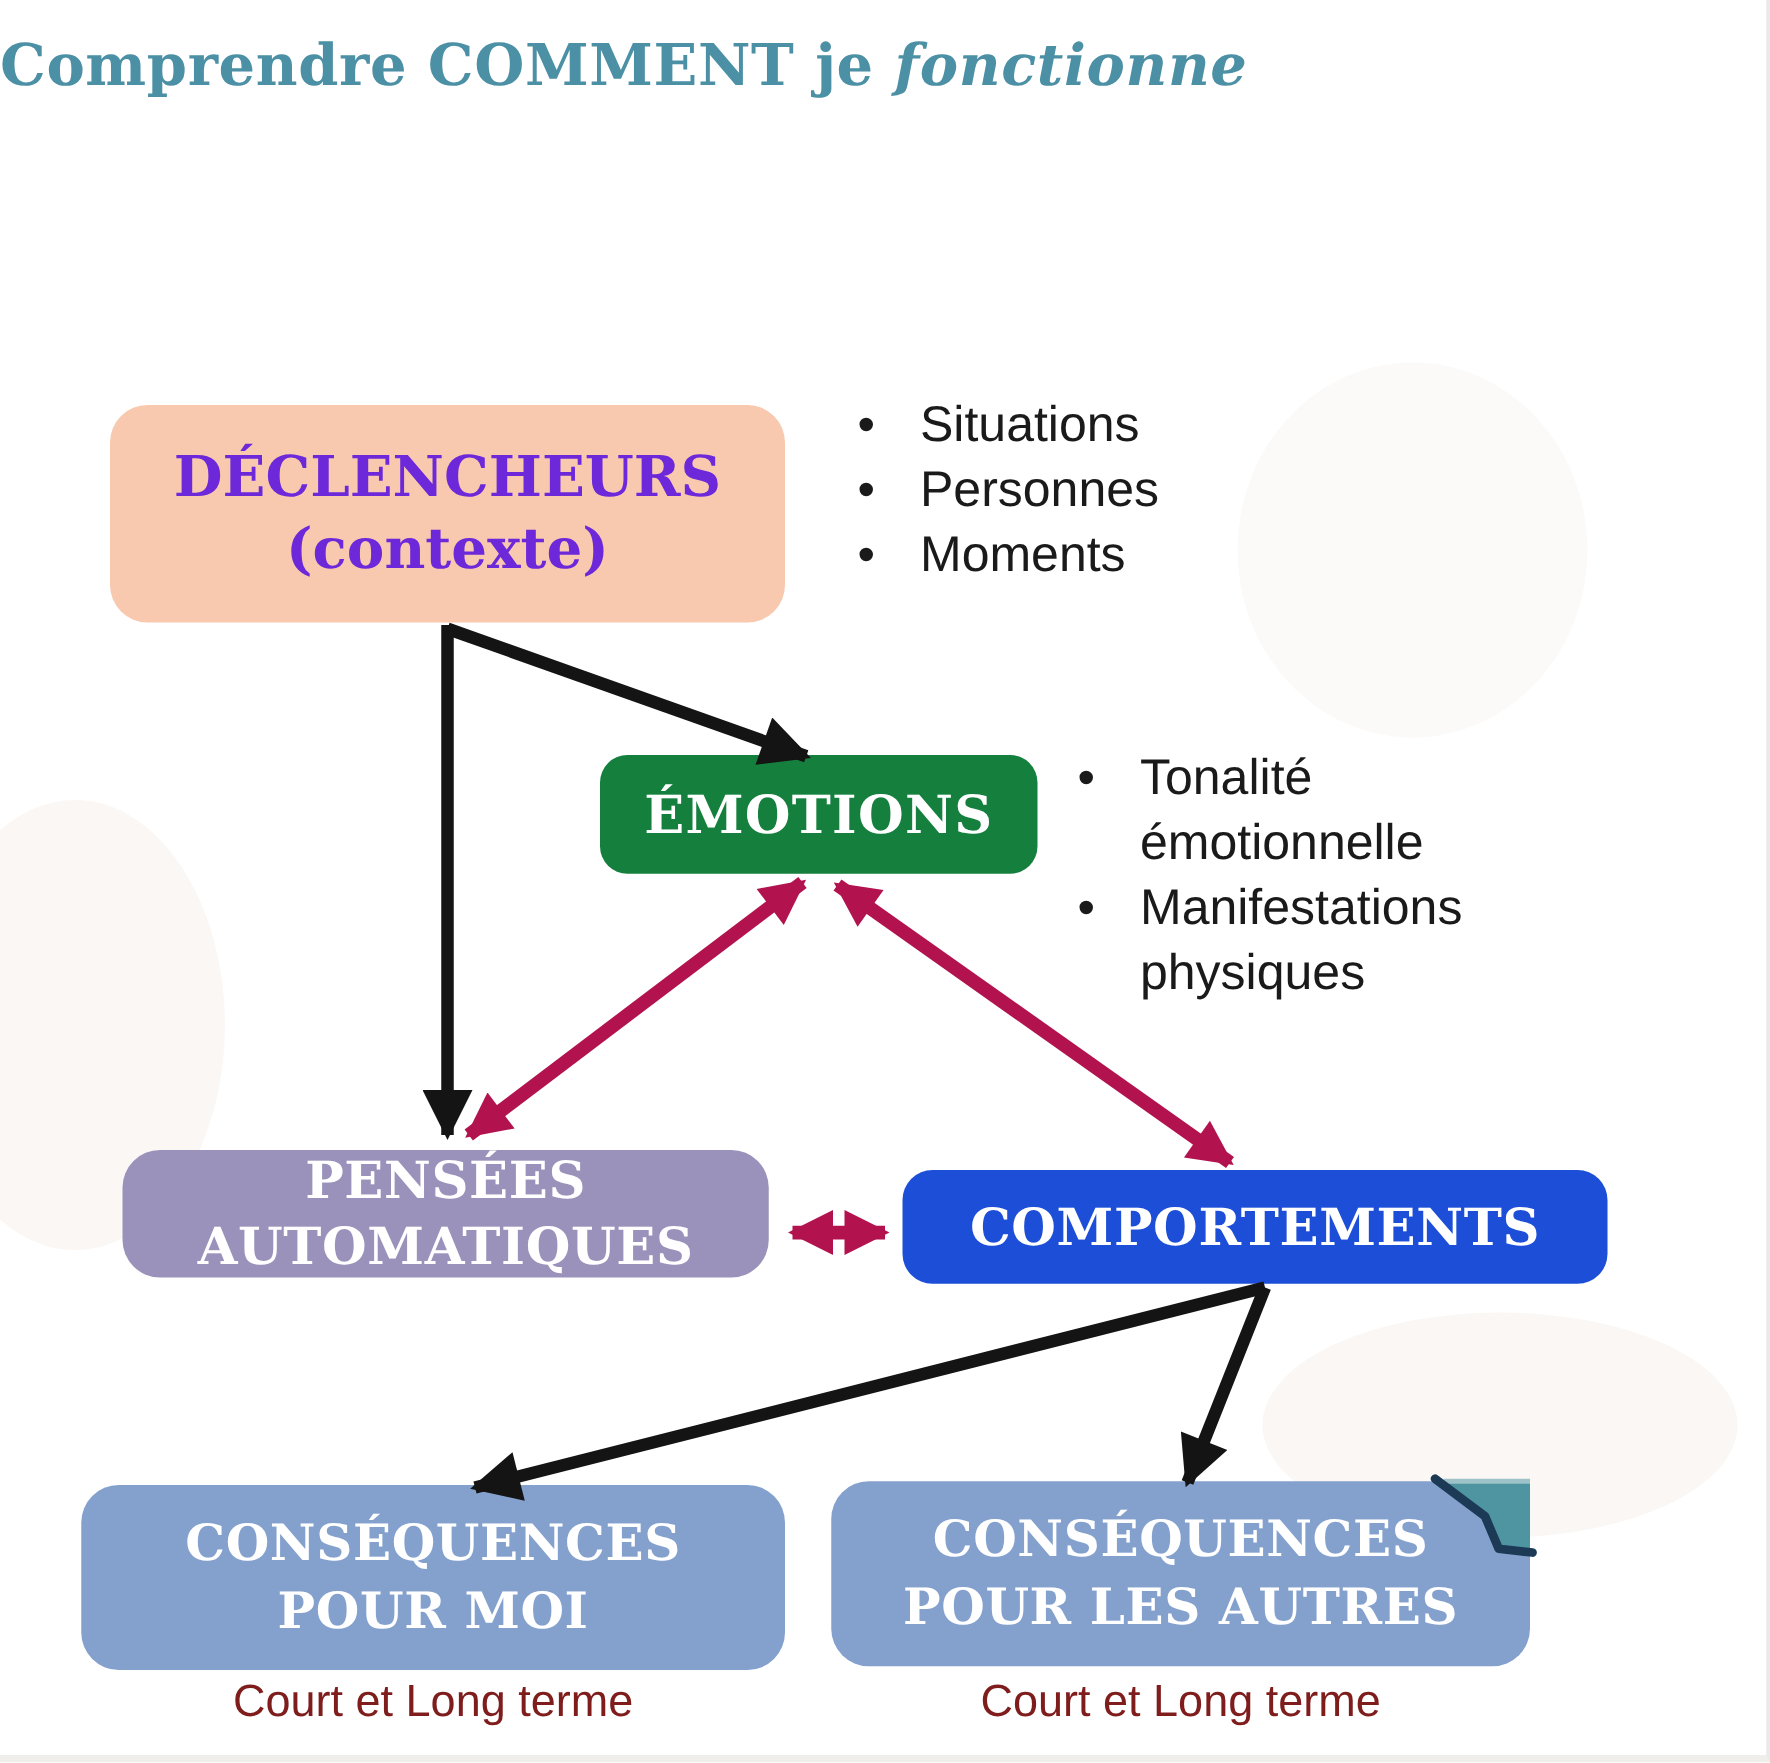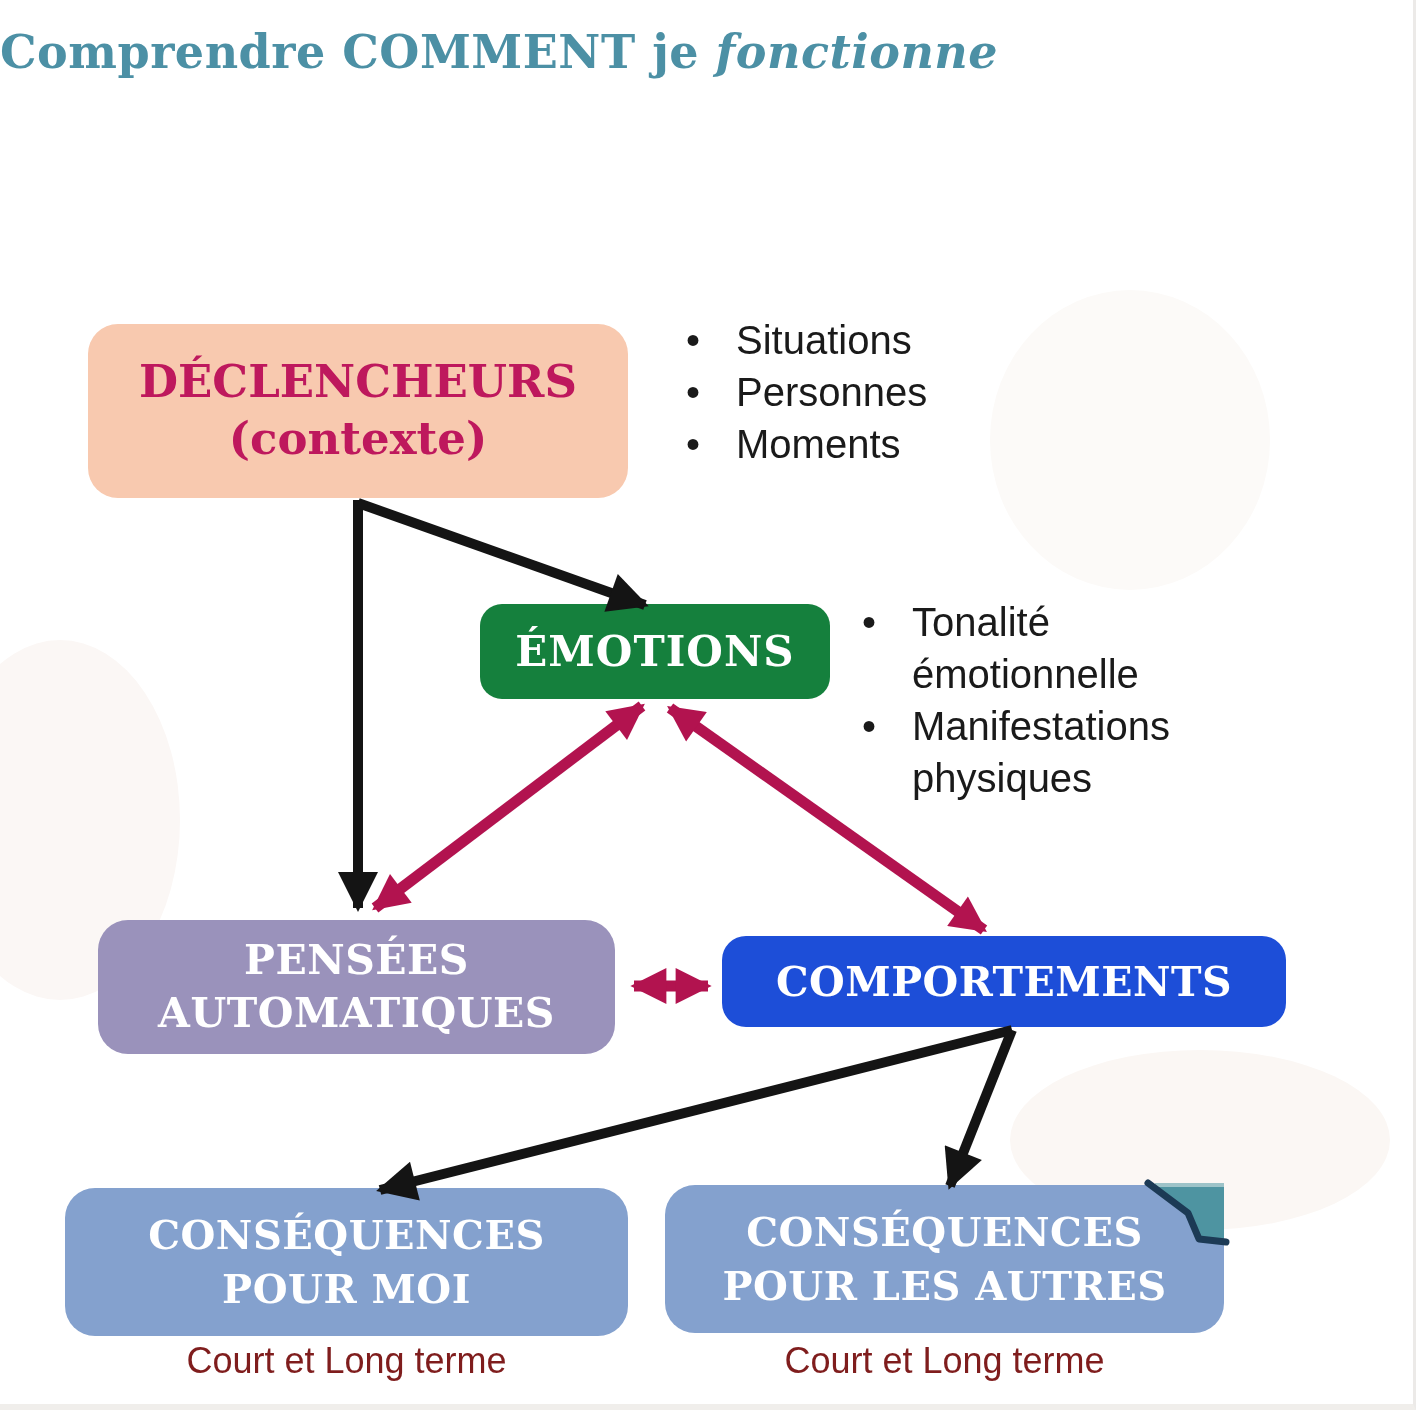--- a/index.html
+++ b/index.html
@@ -19,21 +19,21 @@
     letter-spacing:0.5px;
   }
   .title .it{font-style:italic;}
 
   .box{
     position:absolute;display:flex;flex-direction:column;justify-content:center;align-items:center;
     z-index:1;font-family:"DejaVu Serif", serif;font-weight:bold;text-align:center;
   }
   #box-declencheurs{left:88px;top:324px;width:540px;height:174px;border-radius:30px;font-size:45px;line-height:1.26;}
   #box-emotions{left:480px;top:604px;width:350px;height:95px;border-radius:22px;font-size:42px;letter-spacing:1px;}
-  #box-pensees{left:98px;top:920px;width:517px;height:134px;border-radius:30px;font-size:41px;line-height:1.3;letter-spacing:0.5px;}
+  #box-pensees{left:98px;top:920px;width:517px;height:102px;border-radius:30px;font-size:41px;line-height:1.3;letter-spacing:0.5px;}
   #box-comportements{left:722px;top:936px;width:564px;height:91px;border-radius:24px;font-size:41px;letter-spacing:0.5px;}
   #box-conseq-moi{left:65px;top:1188px;width:563px;height:148px;border-radius:30px;font-size:40px;line-height:1.35;letter-spacing:0.5px;}
   #box-conseq-autres{left:665px;top:1185px;width:559px;height:148px;border-radius:30px;font-size:40px;line-height:1.35;letter-spacing:0.5px;}
 
   .bullets{
     position:absolute;z-index:1;margin:0;padding:0;list-style:none;color:#1A1A1A;
     font-size:40px;line-height:52px;
   }
   .bullets li{position:relative;padding-left:54px;}
   .bullets li::before{content:"\2022";position:absolute;left:4px;top:0;}
@@ -54,21 +54,21 @@
 <div id="canvas">
 
   <div class="blob" id="blob1"></div>
   <div class="blob" id="blob2"></div>
   <div class="blob" id="blob3"></div>
 
   <div class="title" style="color: rgb(76, 144, 165);">
     <div><span>Comprendre COMMENT je </span><span class="it">fonctionne</span></div>
   </div>
 
-  <div class="box" id="box-declencheurs" style="background: rgb(248, 201, 175); color: #be185d;">
+  <div class="box" id="box-declencheurs" style="background: rgb(248, 201, 175); color: #6d28d9;">
     <div>DÉCLENCHEURS</div>
     <div>(contexte)</div>
   </div>
 
   <ul class="bullets" id="bullets-declencheurs">
     <li>Situations</li>
     <li>Personnes</li>
     <li>Moments</li>
   </ul>
 

